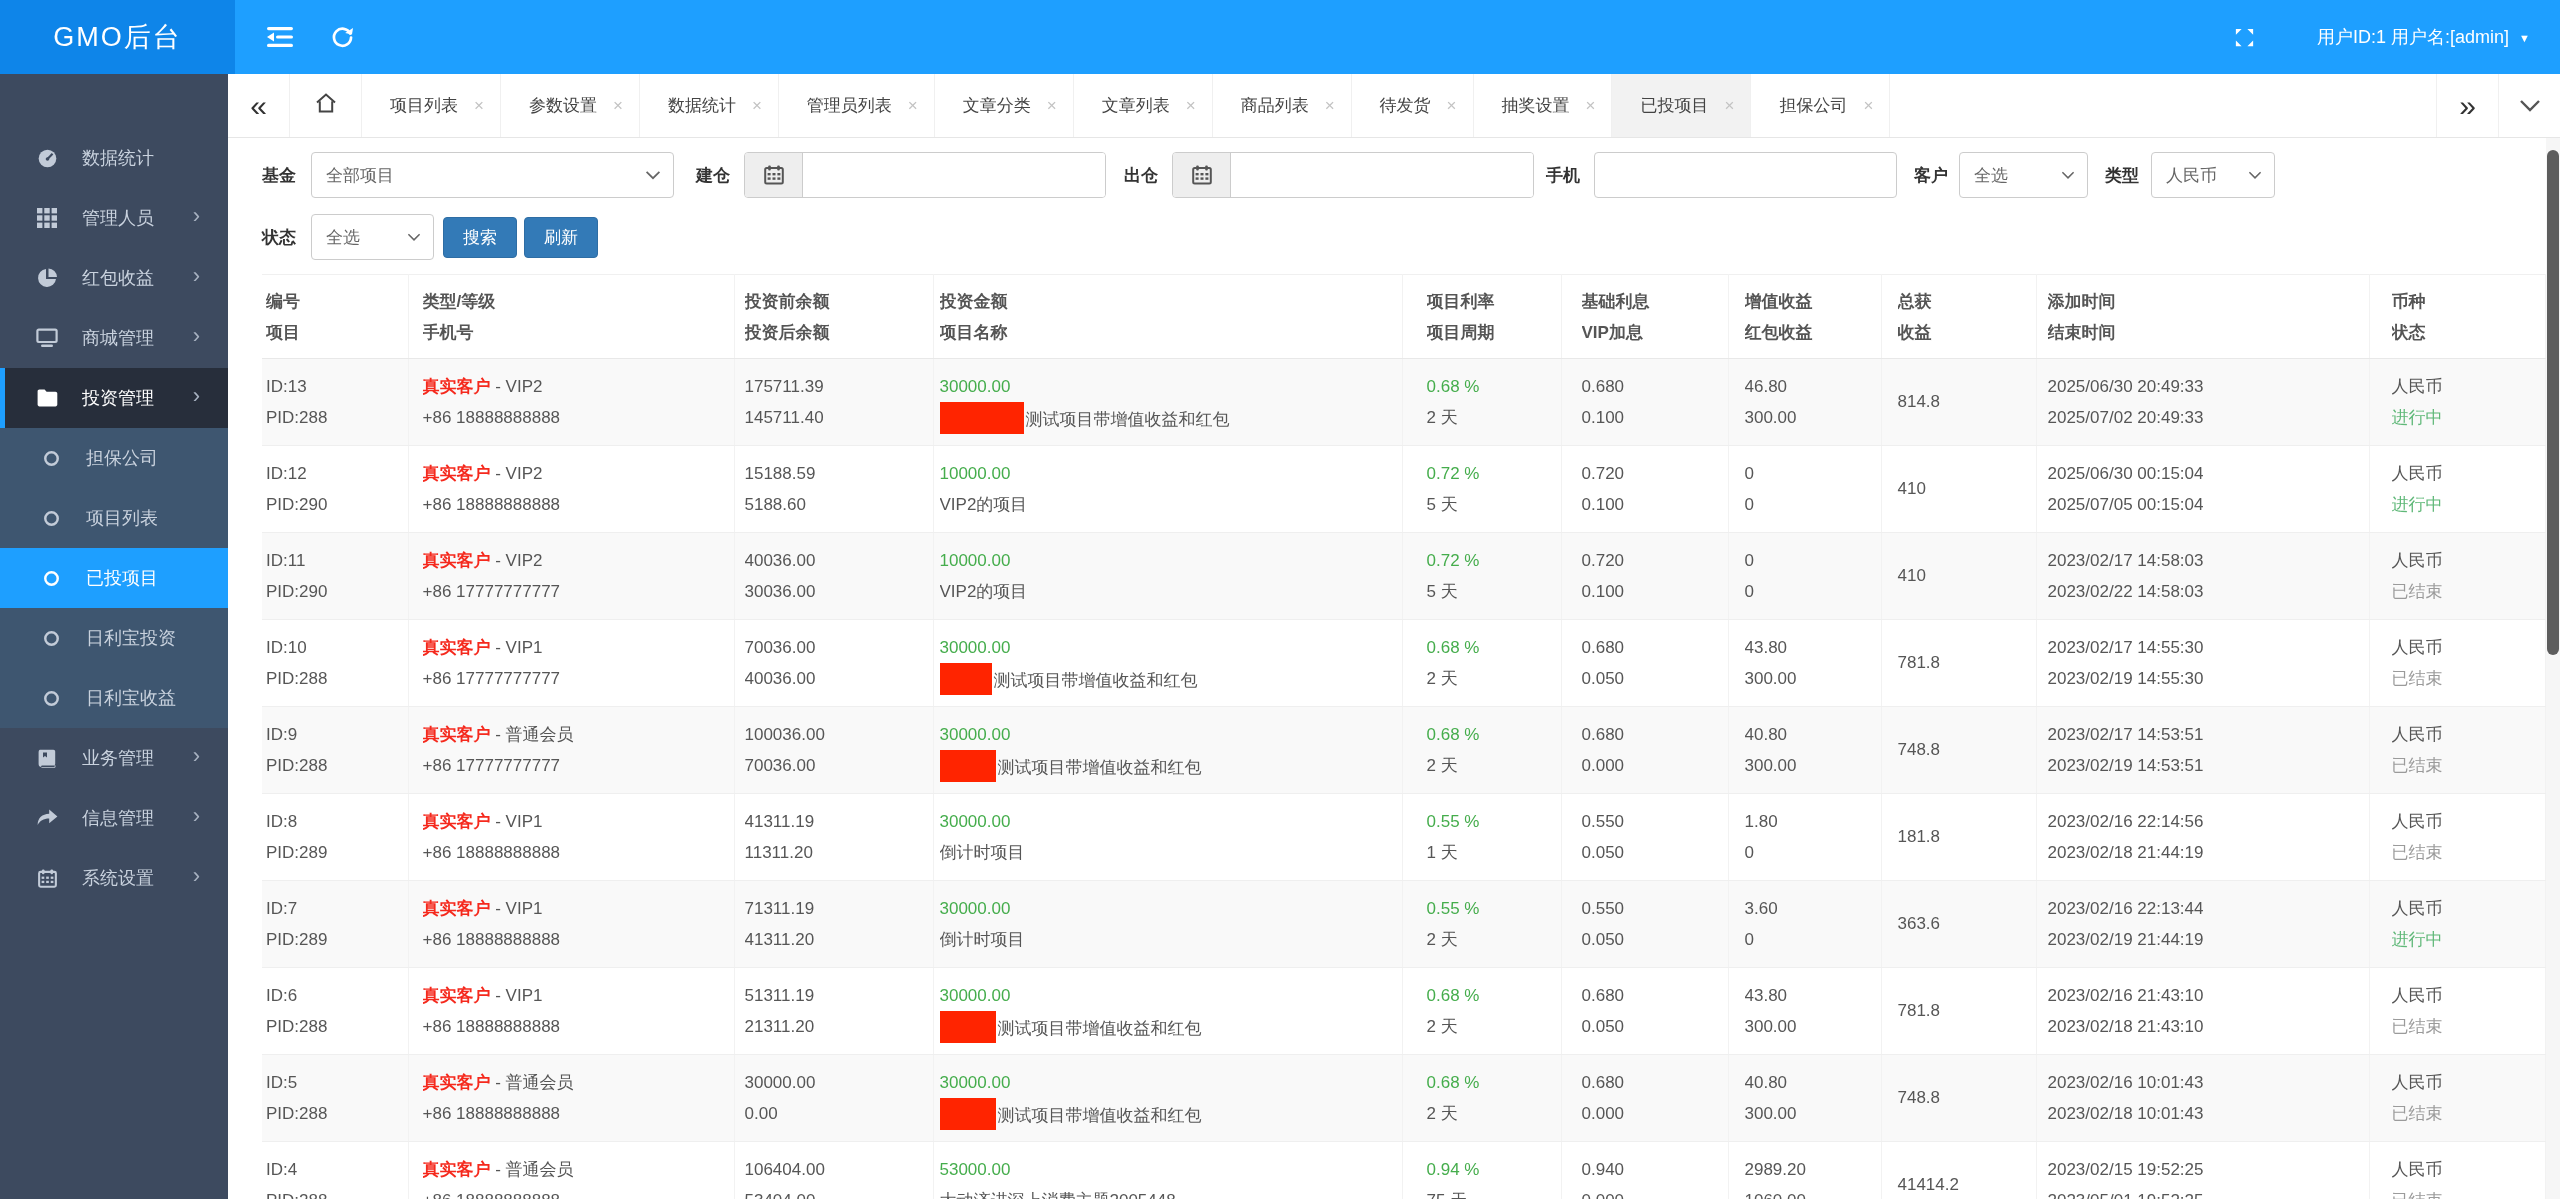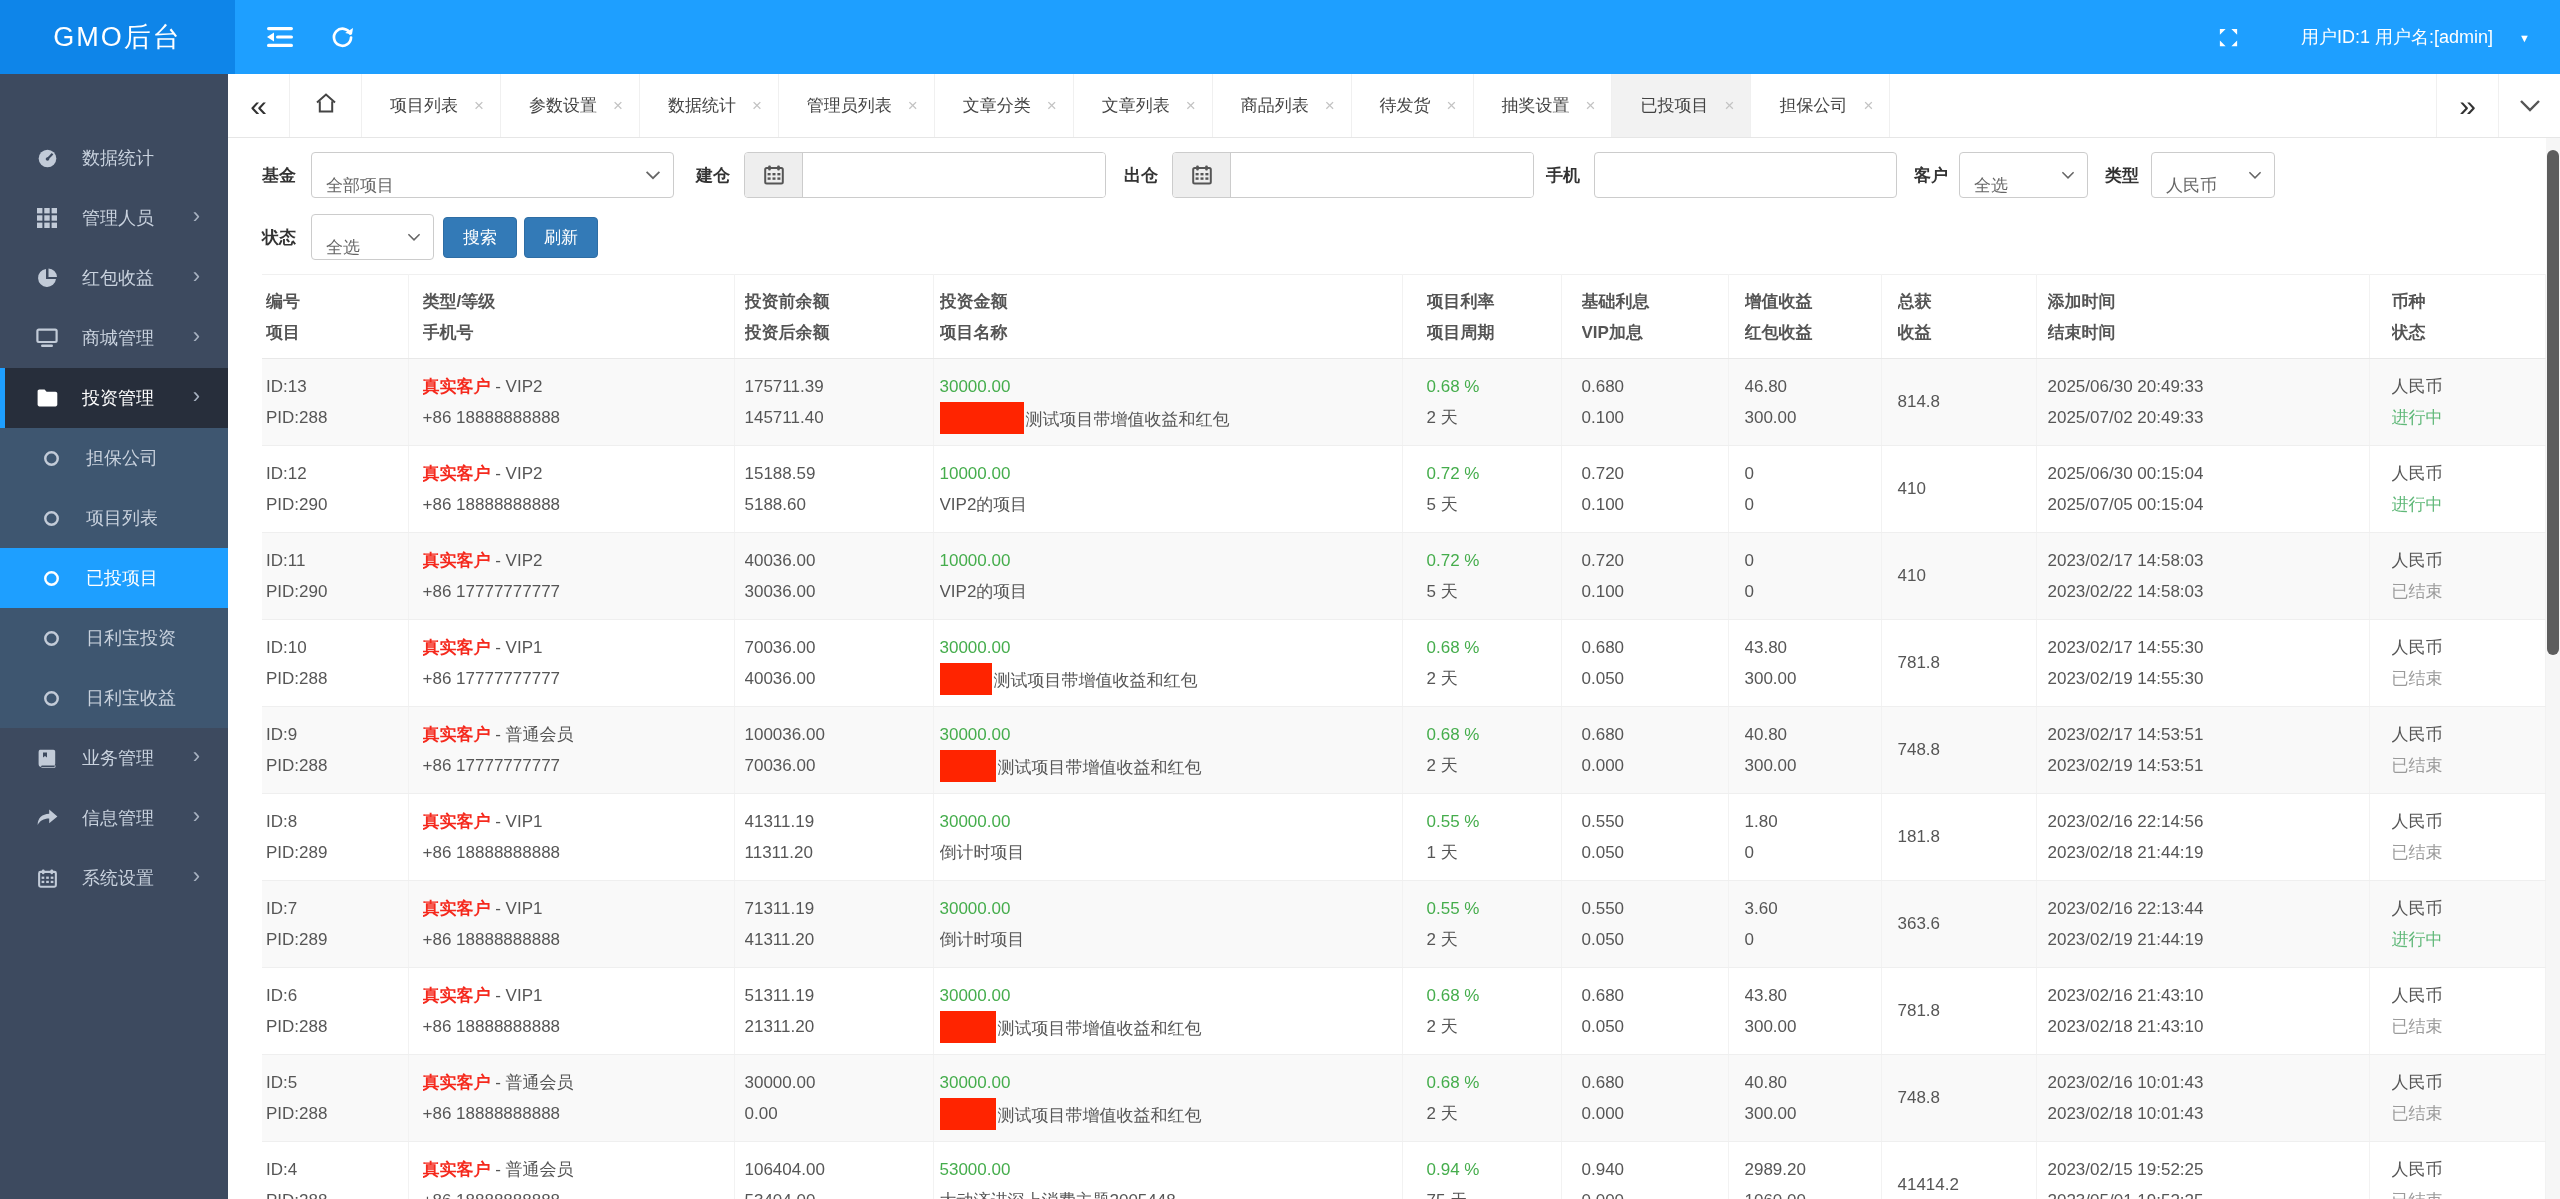--- a/index.html
+++ b/index.html
@@ -6,21 +6,21 @@
   html, body { width: 2560px; height: 1199px; overflow: hidden; }
   body { font-family: "Liberation Sans", sans-serif; background: #fff; }
 
   
   .topbar { height: 74px; background: #1E9FFF; display: flex; align-items: center; color: #fff; }
   .logo { width: 235px; height: 74px; background: #0E85E9; font-size: 27px; letter-spacing: 2px;
           display: flex; align-items: center; justify-content: center; }
   .tb-btn { width: 62px; height: 74px; display: flex; align-items: center; justify-content: center; cursor: pointer; }
   .tb-btn.first { margin-left: 14px; }
   .tb-right { margin-left: auto; display: flex; align-items: center; margin-right: 30px; }
-  .user { font-size: 18px; margin-left: 42px; display: flex; align-items: center; gap: 26px; cursor: pointer; }
+  .user { font-size: 18px; margin-left: 42px; display: flex; align-items: center; gap: 10px; cursor: pointer; }
   .caret { font-size: 11px; position: relative; top: 1px; }
 
   
   .bodyrow { display: flex; height: 1125px; }
   .sidebar { width: 228px; background: #3D4A5F; padding-top: 54px; flex: none; }
   .main { flex: 1; position: relative; background: #fff; overflow: hidden; }
 
   
   .sn-item { height: 60px; display: flex; align-items: center; position: relative;
              color: #c9d2de; font-size: 18px; cursor: pointer; }
@@ -48,21 +48,21 @@
   .tab .x { margin-left: 16px; color: #c3c3c3; font-size: 17px; }
   .tab.active { background: #f2f2f2; }
   .tspacer { flex: 1; }
 
   
   .content { padding: 14px 15px 0 34px; }
   .frow { display: flex; align-items: center; }
   .frow2 { margin-top: 16px; }
   .flabel { font-weight: 700; font-size: 17px; color: #333; flex: none; }
   .fselect { height: 46px; border: 1px solid #ccc; border-radius: 4px; background: #fff;
-             display: flex; align-items: flex-end; padding: 0 36px 0 14px; font-size: 17px; color: #666;
+             display: flex; align-items: center; padding: 0 36px 0 14px; font-size: 17px; color: #666;
              position: relative; cursor: pointer; flex: none; }
   .fselect svg { position: absolute; right: 12px; top: 50%; transform: translateY(-50%); }
   .w-lg { width: 363px; margin-left: 15px; }
   .w-cust { width: 129px; margin-left: 11px; }
   .w-type { width: 124px; margin-left: 12px; }
   .w-stat { width: 123px; margin-left: 15px; }
   .ml-a { margin-left: 22px; } .ml-b { margin-left: 14px; } .ml-c { margin-left: 18px; }
   .ml-d { margin-left: 12px; } .ml-e { margin-left: 17px; }
   .igroup { display: flex; align-items: stretch; height: 46px; border: 1px solid #ccc; border-radius: 4px;
             overflow: hidden; background: #fff; flex: none; }

